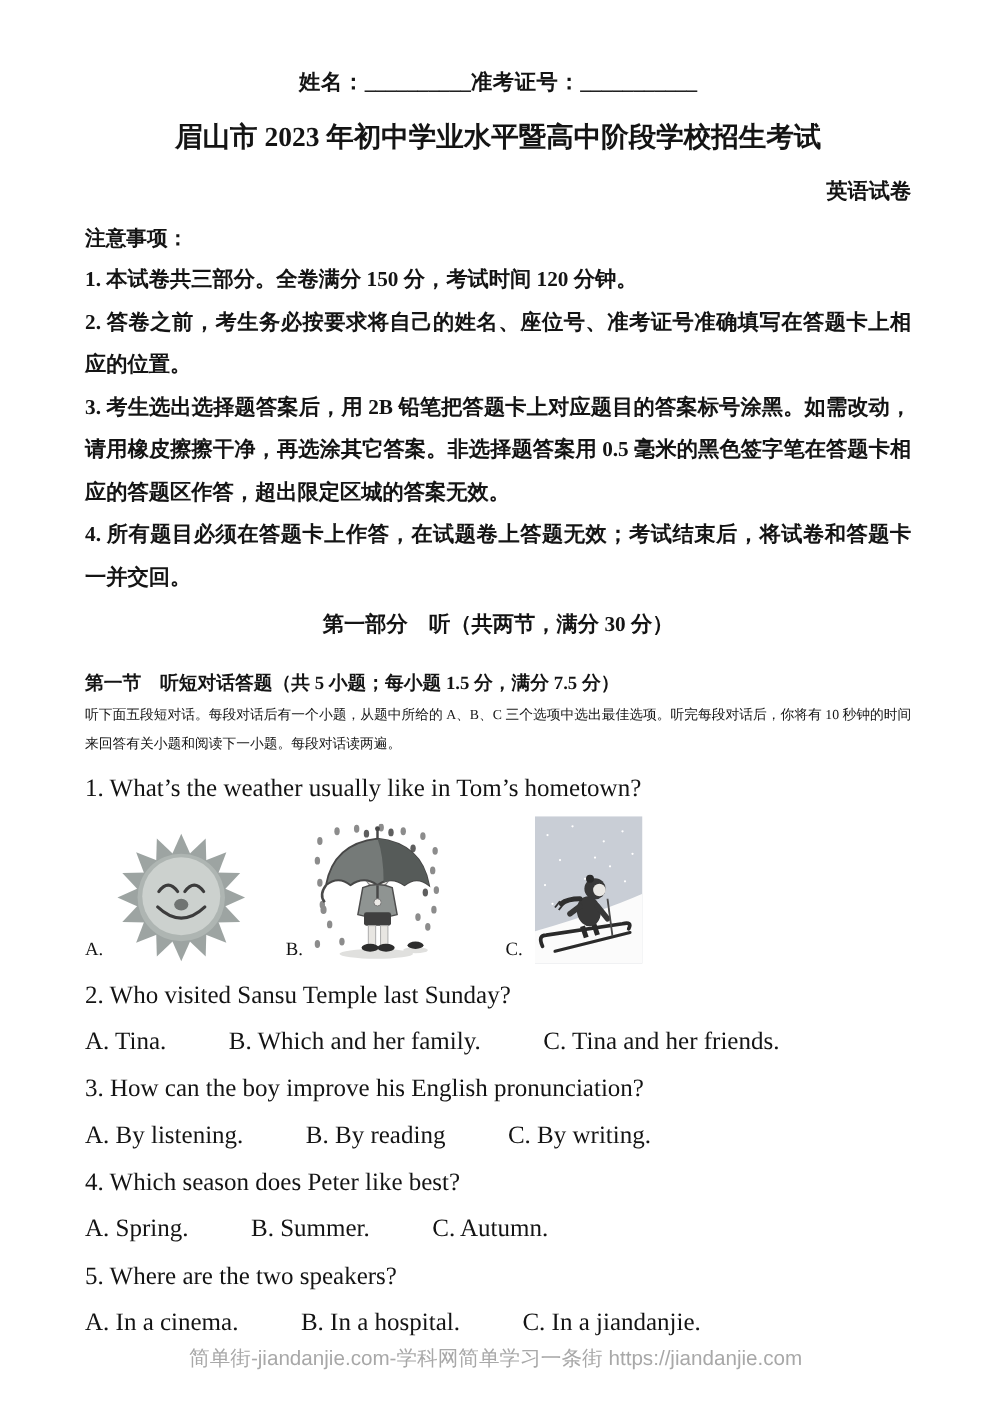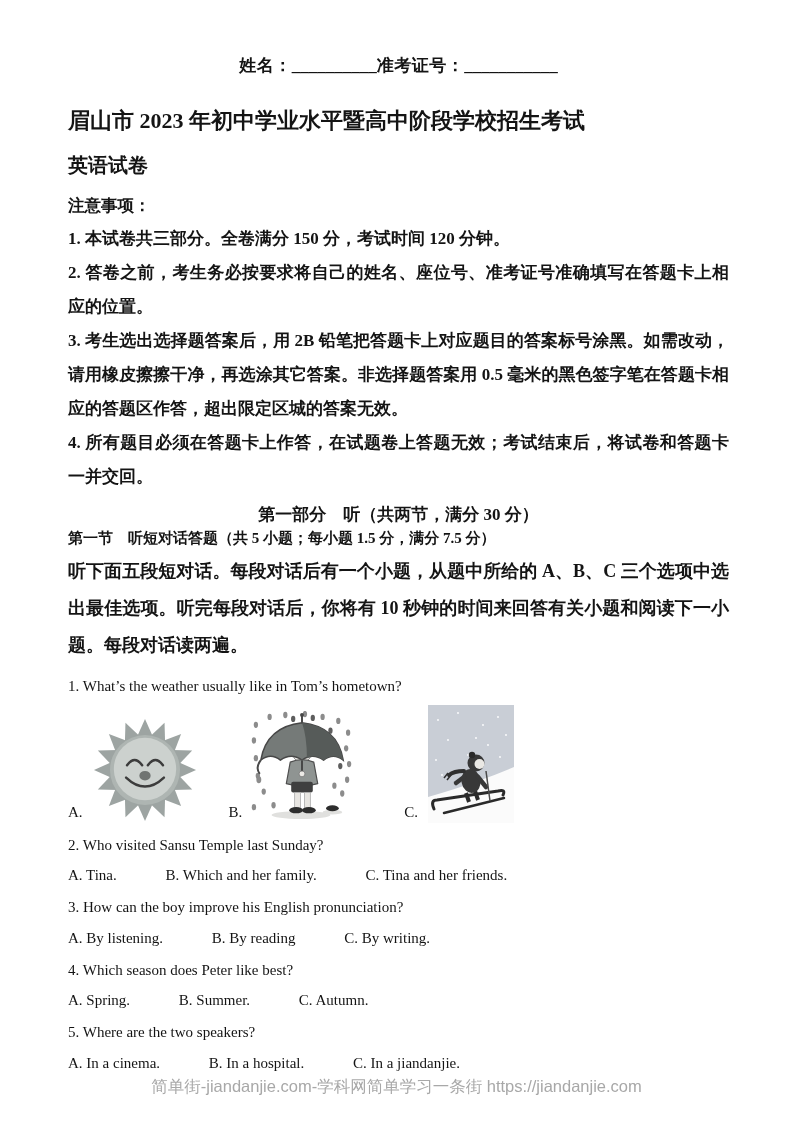--- a/index.html
+++ b/index.html
@@ -17,30 +17,30 @@
   .header-line {
     text-align: center;
     font-weight: bold;
     font-size: 17px;
     letter-spacing: 0.5px;
     white-space: nowrap;
   }
   .header-line .blank { font-weight: bold; letter-spacing: 0; }
 
   .title {
-    text-align: left;
+    text-align: center;
     font-weight: bold;
     font-size: 22px;
-    margin-top: 29px;
+    margin-top: 18px;
     white-space: nowrap;
   }
   .subtitle {
-    text-align: left;
-    font-weight: bold;
-    font-size: 20px;
+    text-align: right;
+    font-weight: bold;
+    font-size: 17px;
     margin-top: 16px;
   }
 
   .notices { margin-top: 10px; }
   .notices-heading {
     font-weight: bold;
     font-size: 16.5px;
     line-height: 2.0;
   }
   .notice-item {
@@ -53,31 +53,31 @@
   .part-heading {
     text-align: center;
     font-weight: bold;
     font-size: 17px;
     margin-top: 7px;
     line-height: 1.6;
   }
   .section-heading {
     font-weight: bold;
     font-size: 15px;
-    margin-top: 1px;
+    margin-top: 24px;
   }
   .instructions {
-    font-weight: bold;
-    font-size: 18px;
+    font-weight: normal;
+    font-size: 11px;
     line-height: 2.05;
     text-align: justify;
     margin-top: 5px;
   }
 
-  .en { font-size: 15px; font-family: "Liberation Serif", serif; }
+  .en { font-size: 20px; font-family: "Liberation Serif", serif; }
   .question { margin-top: 13px; line-height: 1.25; }
   .options { margin-top: 12px; line-height: 1.25; }
   .opt { display: inline-block; margin-right: 45px; }
   .opt:last-child { margin-right: 0; }
 
   .img-row {
     display: flex;
     align-items: flex-end;
     margin-top: 9px;
     margin-bottom: 2px;

